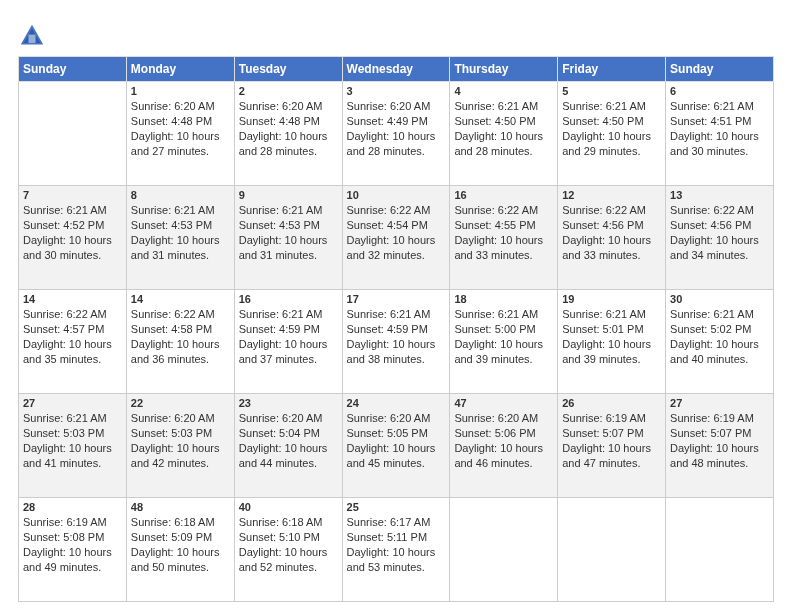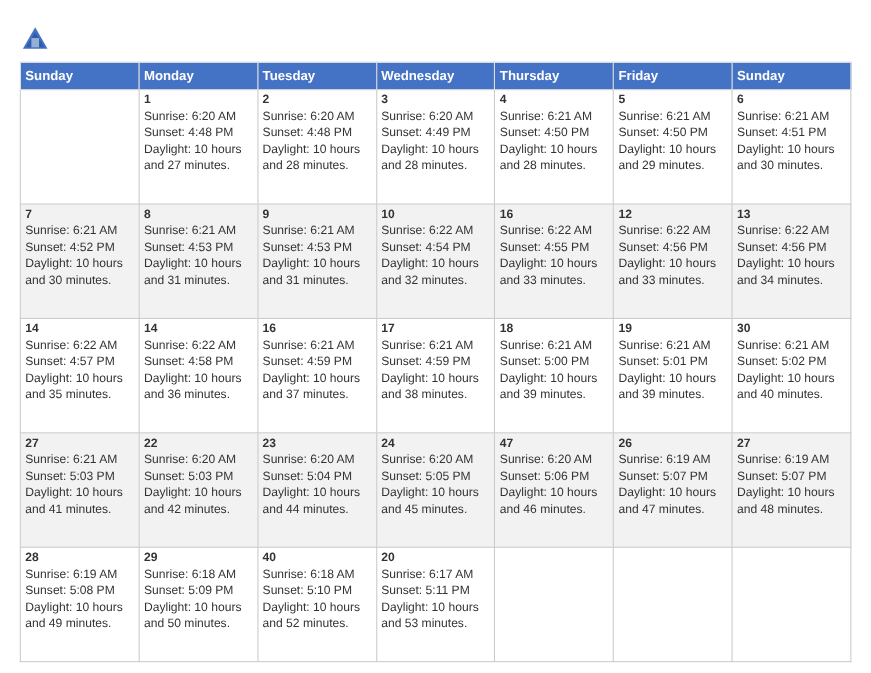--- a/index.html
+++ b/index.html
@@ -250,29 +250,29 @@
             <span class="day-num">27</span>
             <div class="day-detail">Sunrise: 6:19 AM<br>Sunset: 5:07 PM<br>Daylight: 10 hours<br>and 48 minutes.</div>
           </td>
         </tr>
         <tr class="row-white">
           <td>
             <span class="day-num">28</span>
             <div class="day-detail">Sunrise: 6:19 AM<br>Sunset: 5:08 PM<br>Daylight: 10 hours<br>and 49 minutes.</div>
           </td>
           <td>
-            <span class="day-num">29</span>
+            <span class="day-num">48</span>
             <div class="day-detail">Sunrise: 6:18 AM<br>Sunset: 5:09 PM<br>Daylight: 10 hours<br>and 50 minutes.</div>
           </td>
           <td>
             <span class="day-num">40</span>
             <div class="day-detail">Sunrise: 6:18 AM<br>Sunset: 5:10 PM<br>Daylight: 10 hours<br>and 52 minutes.</div>
           </td>
           <td>
-            <span class="day-num">20</span>
+            <span class="day-num">25</span>
             <div class="day-detail">Sunrise: 6:17 AM<br>Sunset: 5:11 PM<br>Daylight: 10 hours<br>and 53 minutes.</div>
           </td>
           <td class="empty-cell"></td>
           <td class="empty-cell"></td>
           <td class="empty-cell"></td>
         </tr>
       </tbody>
   </table>
 </div>
 

